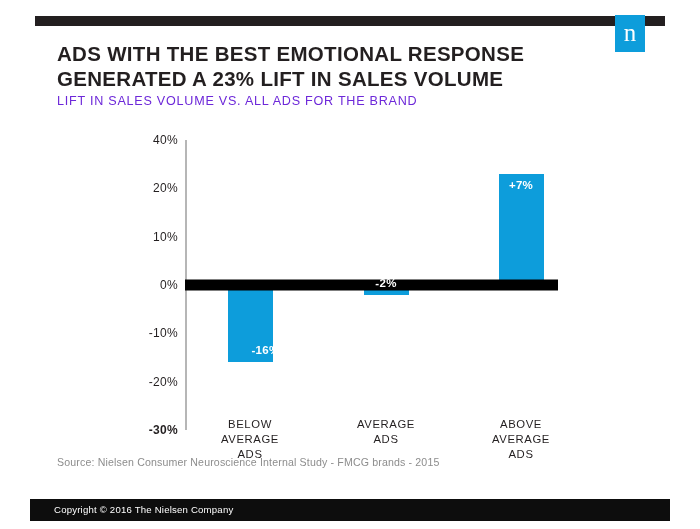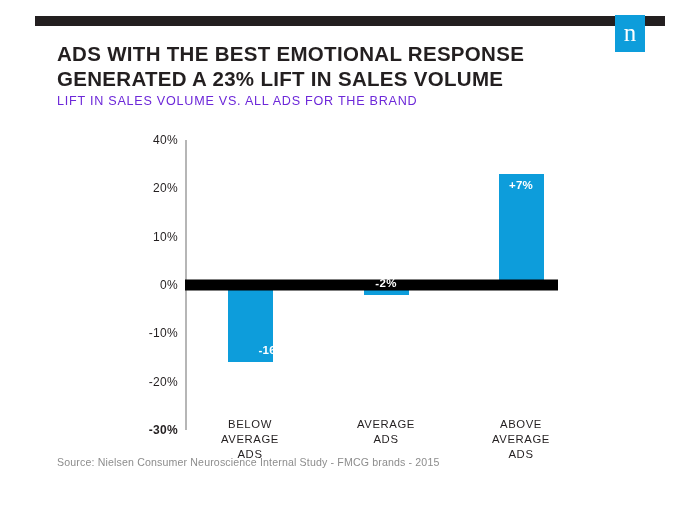--- a/index.html
+++ b/index.html
@@ -172,21 +172,21 @@
         <div class="ytick" style="top: 12px;">40%</div>
         <div class="ytick" style="top: 60.3333px;">20%</div>
         <div class="ytick" style="top: 108.667px;">10%</div>
         <div class="ytick" style="top: 157px;">0%</div>
         <div class="ytick" style="top: 205.333px;">-10%</div>
         <div class="ytick" style="top: 253.667px;">-20%</div>
         <div class="ytick" style="top: 302px; font-weight: bold;">-30%</div>
       </div>
     <div id="bar-layer">
         <div class="bar" style="left: 99.5px; top: 157px; height: 77.3333px; background: rgb(13, 157, 219);"></div>
-        <div class="bar-label" style="left: 114px; top: 216.333px; padding-left: 8px;">-16%</div>
+        <div class="bar-label" style="left: 107px; top: 216.333px; padding-left: 8px;">-16%</div>
         <div class="bar" style="left: 235.5px; top: 157px; height: 9.66667px; background: rgb(13, 157, 219);"></div>
         <div class="bar-label" style="left: 235.5px; top: 148.667px;">-2%</div>
         <div class="bar" style="left: 370.5px; top: 45.8333px; height: 111.167px; background: rgb(13, 157, 219);"></div>
         <div class="bar-label" style="left: 370.5px; top: 50.8333px;">+7%</div>
       </div>
     <div id="zero-line" style="top: 157px;"></div>
     <div id="cat-layer">
         <div class="cat-label" style="left: 62px; top: 245px;">
           <span>BELOW</span>
           <span>AVERAGE</span>
@@ -199,14 +199,17 @@
         <div class="cat-label" style="left: 333px; top: 245px;">
           <span>ABOVE</span>
           <span>AVERAGE</span>
           <span>ADS</span>
         </div>
       </div>
   </div>
 
   <div id="source">Source: Nielsen Consumer Neuroscience Internal Study - FMCG brands - 2015</div>
 
+  <div id="footer">
+    <div id="footer-text">Copyright © 2016 The Nielsen Company</div>
+  </div>
 
 </div>
 
 </body></html>

